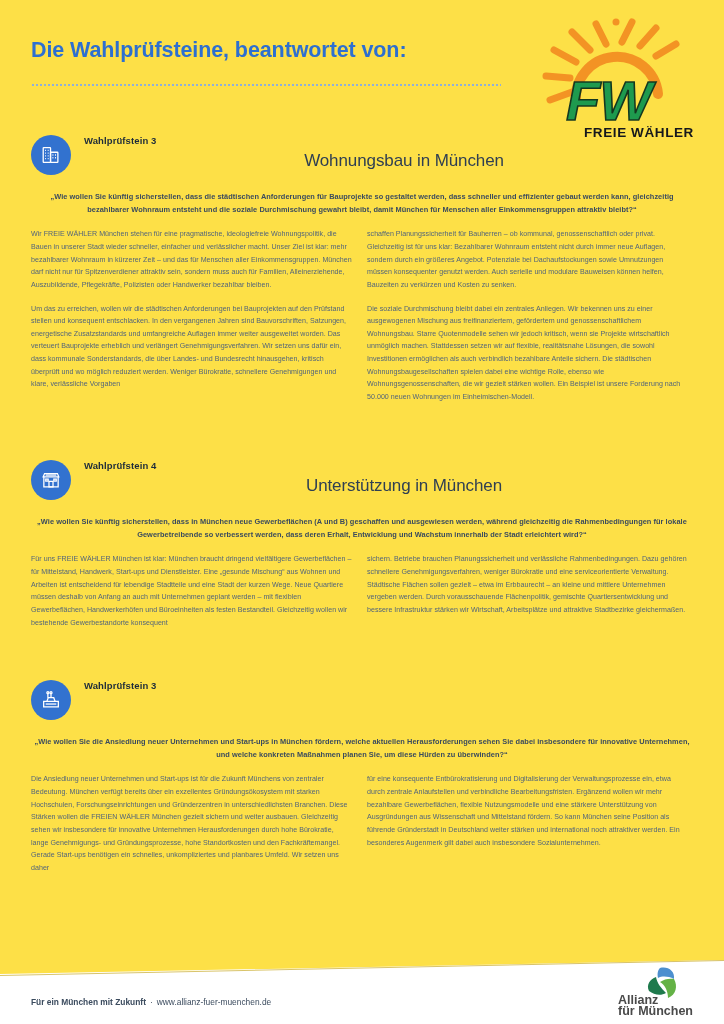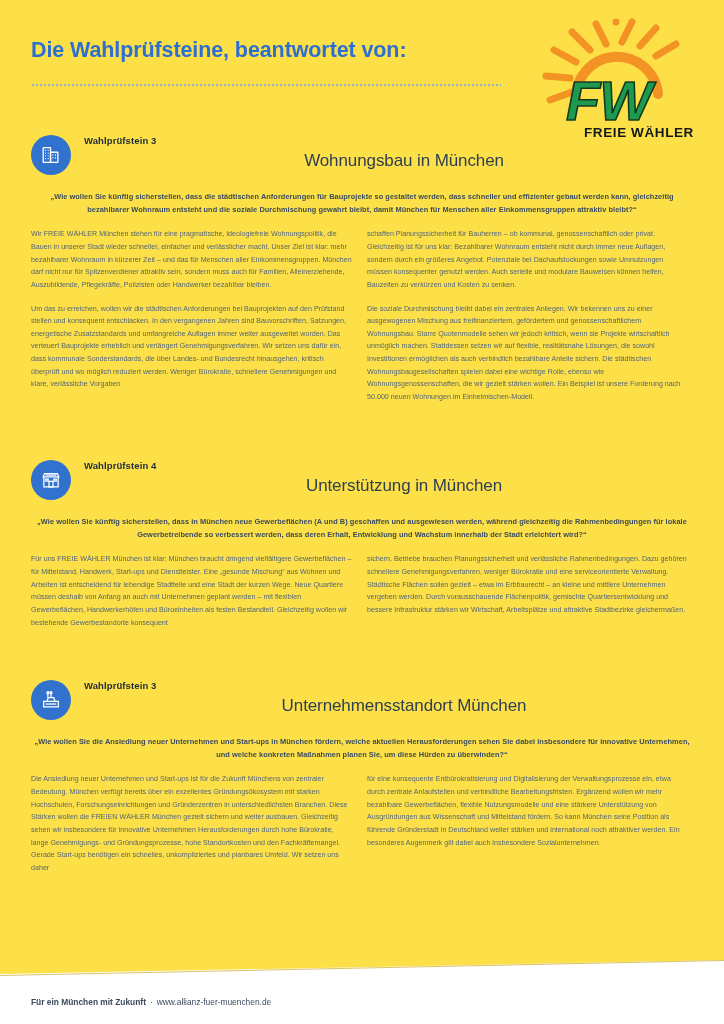--- a/index.html
+++ b/index.html
@@ -256,21 +256,20 @@
           <path d="M4 19.5 L4 13.5 L20 13.5 L20 19.5 Z"></path>
           <path d="M7.5 13.5 L9 9.5 L15 9.5 L16.5 13.5"></path>
           <path d="M8.6 9.5 L8.6 4.5"></path>
             <path d="M12 9.5 L12 4.5"></path>
           <circle cx="8.6" cy="4" r="1.1"></circle>
             <circle cx="12" cy="4" r="1.1"></circle>
           <line x1="6.2" y1="16.4" x2="17.8" y2="16.4"></line>
         </svg>
       </div>
       <div class="sec-kicker">Wahlprüfstein 3</div>
-      <div class="sec-title">Unternehmensstandort München</div>
     </div>
     <div class="sec-question">„Wie wollen Sie die Ansiedlung neuer Unternehmen und Start-ups in München fördern, welche aktuellen Herausforderungen sehen Sie dabei insbesondere für innovative Unternehmen, und welche konkreten Maßnahmen planen Sie, um diese Hürden zu überwinden?“</div>
     <div class="cols">
       <div class="col">
         <p>Die Ansiedlung neuer Unternehmen und Start-ups ist für die Zukunft Münchens von zentraler Bedeutung. München verfügt bereits über ein exzellentes Gründungsökosystem mit starken Hochschulen, Forschungseinrichtungen und Gründerzentren in unterschiedlichsten Branchen. Diese Stärken wollen die FREIEN WÄHLER München gezielt sichern und weiter ausbauen. Gleichzeitig sehen wir insbesondere für innovative Unternehmen Herausforderungen durch hohe Bürokratie, lange Genehmigungs- und Gründungsprozesse, hohe Standortkosten und den Fachkräftemangel. Gerade Start-ups benötigen ein schnelles, unkompliziertes und planbares Umfeld. Wir setzen uns daher</p>
       </div>
       <div class="col">
         <p>für eine konsequente Entbürokratisierung und Digitalisierung der Verwaltungsprozesse ein, etwa durch zentrale Anlaufstellen und verbindliche Bearbeitungsfristen. Ergänzend wollen wir mehr bezahlbare Gewerbeflächen, flexible Nutzungsmodelle und eine stärkere Unterstützung von Ausgründungen aus Wissenschaft und Mittelstand fördern. So kann München seine Position als führende Gründerstadt in Deutschland weiter stärken und international noch attraktiver werden. Ein besonderes Augenmerk gilt dabei auch insbesondere Sozialunternehmen.</p>
       </div>
     </div>
@@ -278,14 +277,25 @@
 
   <div class="footer-wedge"></div>
   <svg class="footer-line" viewBox="0 0 724 64" preserveAspectRatio="none">
     <line x1="0" y1="15.5" x2="724" y2="0.5" stroke="#d9c46a" stroke-width="1.1"></line>
   </svg>
 
   <div class="footer-text">
     <b>Für ein München mit Zukunft</b><span style="margin:0 4px;">·</span><span class="url">www.allianz-fuer-muenchen.de</span>
   </div>
 
+  <div class="allianz">
+    <svg width="86" height="54" viewBox="0 0 86 54">
+      <g>
+        <path d="M44 6 C52 4 59 9 58 17 C52 14 46 14 42 16 C41 11 42 8 44 6 Z" fill="#4c8fcf"></path>
+        <path d="M58 17 C62 24 60 33 52 36 C52 29 49 23 44 20 C48 17 54 16 58 17 Z" fill="#64b246"></path>
+        <path d="M40 15 C34 17 30 23 33 29 C38 33 45 34 50 31 C45 26 41 21 40 15 Z" fill="#1f7a4d"></path>
+      </g>
+      <text x="2" y="42" font-family="'Liberation Sans', sans-serif" font-size="12.5" font-weight="bold" fill="#4a4a4a">Allianz</text>
+      <text x="2" y="53" font-family="'Liberation Sans', sans-serif" font-size="12.5" font-weight="bold" fill="#4a4a4a">für München</text>
+    </svg>
+  </div>
 
 </div>
 
 </body></html>

